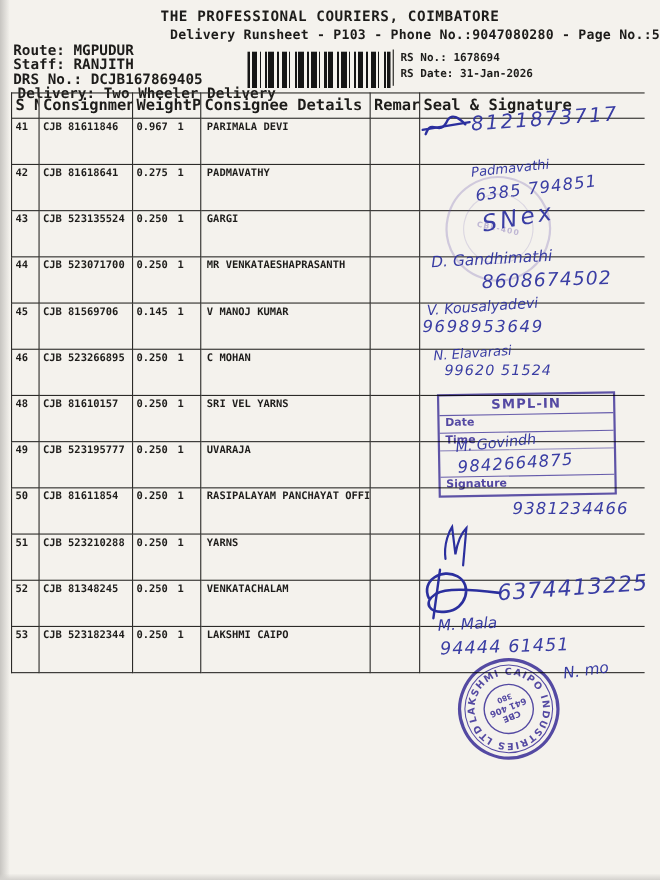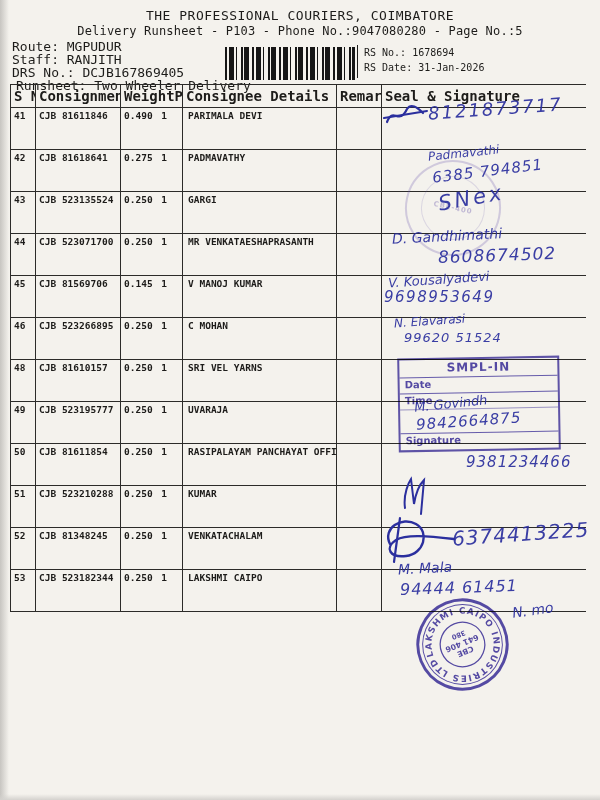--- a/index.html
+++ b/index.html
@@ -10,24 +10,24 @@
   }
   .sheet{
     position:relative;width:600px;height:800px;background:#f4f2ed;overflow:hidden;
   }
   .edge-left{position:absolute;left:0;top:0;width:9px;height:100%;
     background:linear-gradient(90deg,#c7c5c1,rgba(244,242,237,0));}
   .edge-bottom{position:absolute;left:0;bottom:0;width:100%;height:6px;
     background:linear-gradient(0deg,#d4d2ce,rgba(244,242,237,0));}
 
   
-  .print{color:#1d1c1a;font-weight:400;}
+  .print{color:#1d1c1a;font-weight:700;}
   .doc-title{position:absolute;top:8px;left:0;width:100%;text-align:center;
     font-size:13px;letter-spacing:.5px;}
-  .doc-subtitle{position:absolute;top:24px;left:0;width:100%;text-align:center;
+  .doc-subtitle{position:absolute;top:24px;left:0;width:100%;text-align:right;
     font-size:12px;letter-spacing:.2px;}
   .meta{position:absolute;left:12px;top:40px;font-size:13px;line-height:13px;}
   .meta .line{white-space:nowrap;}
   .meta .line.indent{padding-left:4px;}
   .barcode{position:absolute;left:225px;top:47px;width:130px;height:33px;
     background:repeating-linear-gradient(90deg,
       #161616 0 2px, transparent 2px 4px,
       #161616 4px 9px, transparent 9px 11px,
       #161616 11px 12px, transparent 12px 16px,
       #161616 16px 18px, transparent 18px 19px,
@@ -119,21 +119,21 @@
     </div>
     <div class="line">
       <span>Staff:</span>
       <span>RANJITH</span>
     </div>
     <div class="line">
       <span>DRS No.:</span>
       <span>DCJB167869405</span>
     </div>
     <div class="line indent">
-      <span>Runsheet:</span>
+      <span>Delivery:</span>
       <span>Two Wheeler Delivery</span>
     </div>
   </div>
 
   <div class="barcode"></div>
   <div class="rs-divider"></div>
   <div class="print rs-box">
     <div>
       <span>RS No.:</span>
       <span>1678694</span>
@@ -167,21 +167,21 @@
         <th>Remarks</th>
         <th class="th-seal no-r">Seal &amp; Signature</th>
       </tr>
     </thead>
     <tbody id="table-body">
     <tr>
       <td>41</td>
       <td>CJB 81611846</td>
       <td>
         <span class="wp-flex">
-          <span>0.490</span>
+          <span>0.967</span>
           <span>1</span>
         </span>
       </td>
       <td class="c-cons">PARIMALA DEVI</td>
       <td></td>
       <td class="no-r"></td>
     </tr>
 
     <tr>
       <td>42</td>
@@ -298,21 +298,21 @@
 
     <tr>
       <td>51</td>
       <td>CJB 523210288</td>
       <td>
         <span class="wp-flex">
           <span>0.250</span>
           <span>1</span>
         </span>
       </td>
-      <td class="c-cons">KUMAR</td>
+      <td class="c-cons">YARNS</td>
       <td></td>
       <td class="no-r"></td>
     </tr>
 
     <tr>
       <td>52</td>
       <td>CJB 81348245</td>
       <td>
         <span class="wp-flex">
           <span>0.250</span>

